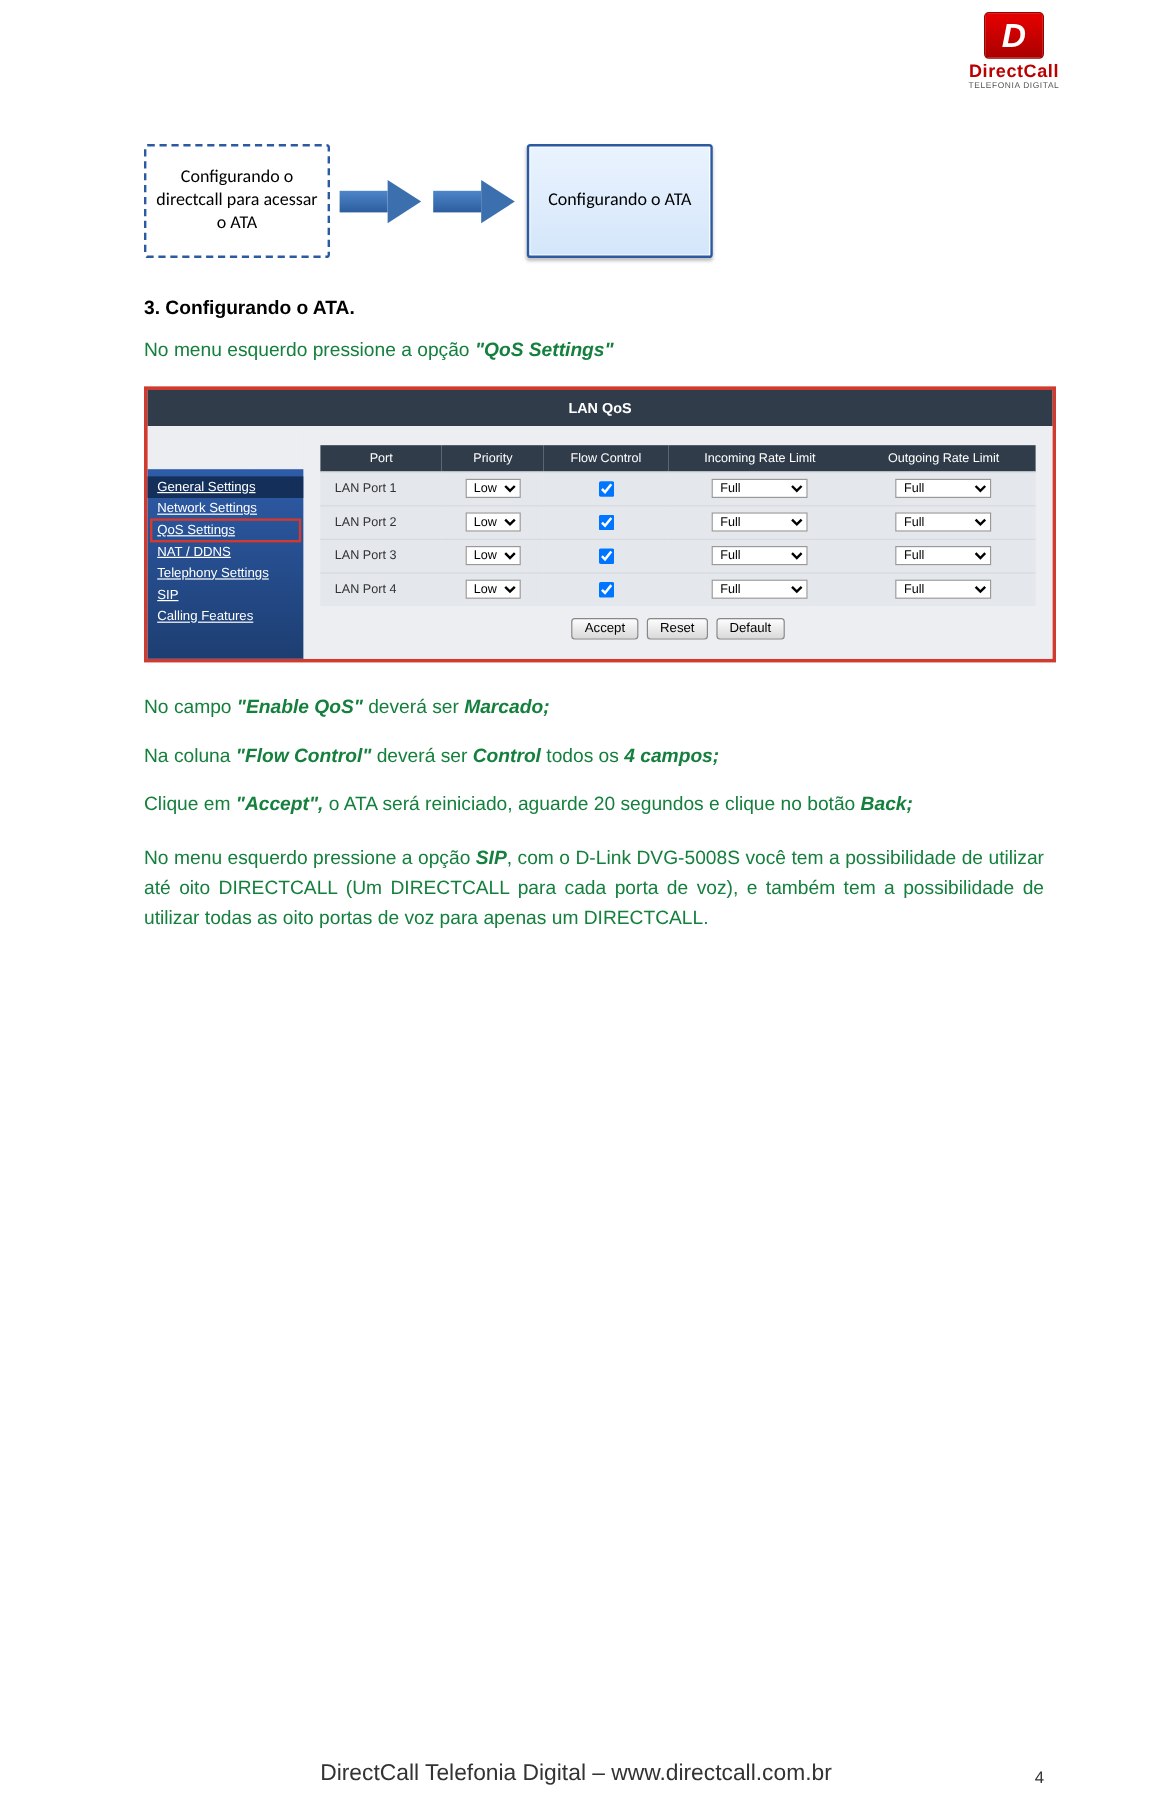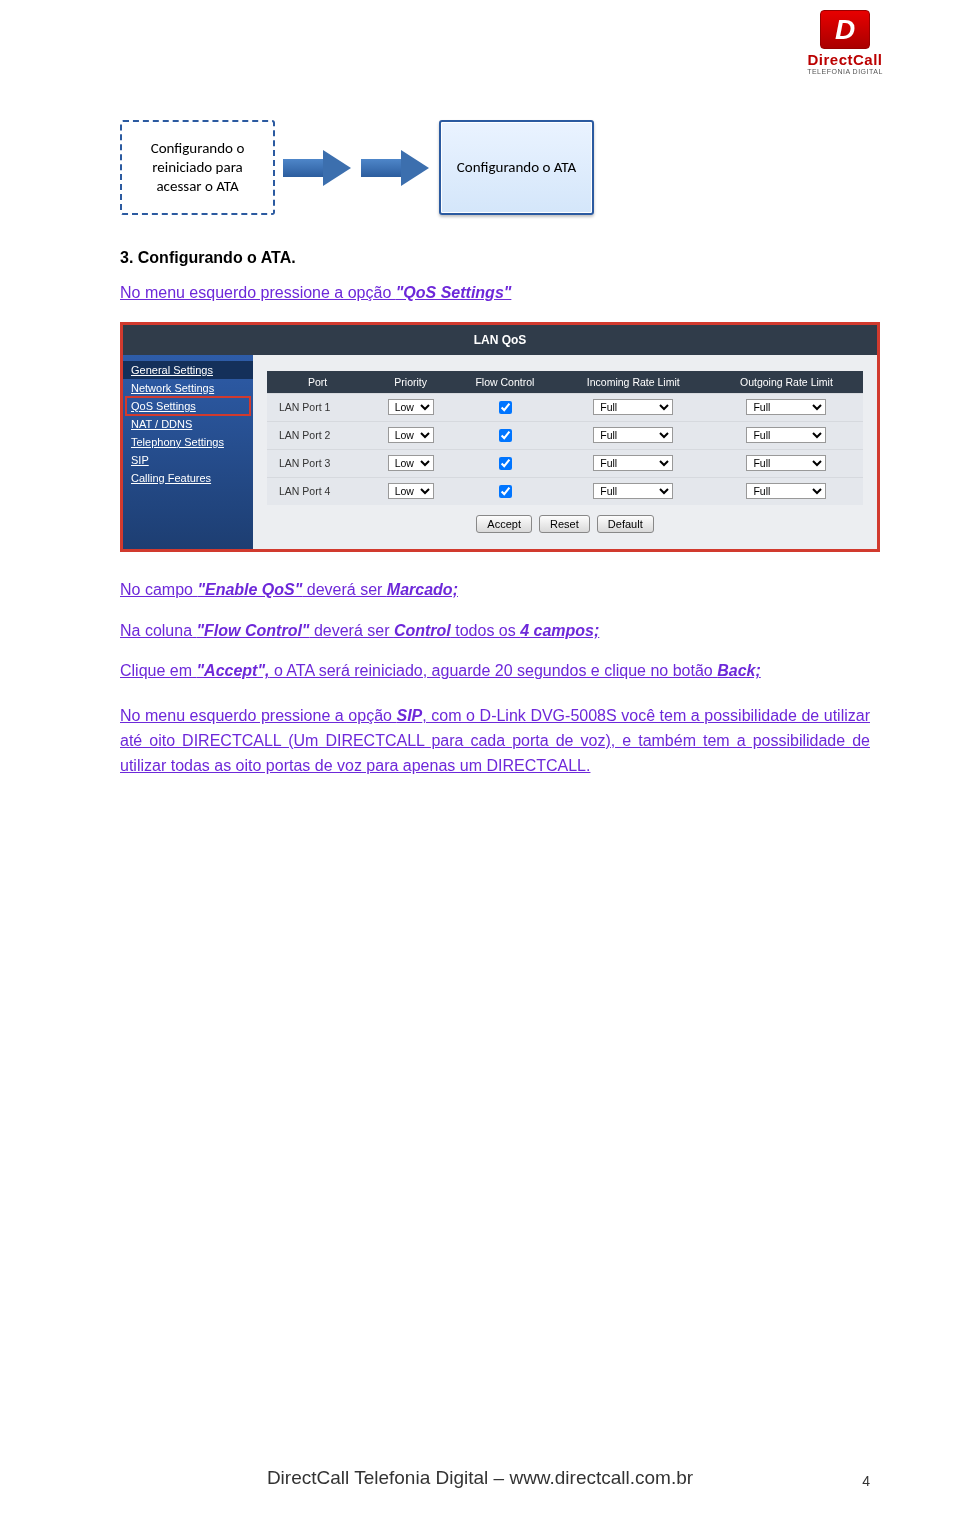--- a/index.html
+++ b/index.html
@@ -71,37 +71,38 @@
   }
   .arrow::after{
     content:"";position:absolute;left:40px;top:0;width:0;height:0;
     border-left:28px solid #3c6fae;border-top:18px solid transparent;border-bottom:18px solid transparent;
   }
 
   h2.section{
     font-size:16px;font-weight:bold;margin:0 0 14px 0;color:#000;
   }
   p.body{
-    font-size:16px;line-height:1.55;margin:0 0 16px 0;color:#6d28d9;text-decoration:underline;
+    font-size:16px;line-height:1.55;margin:0 0 16px 0;color:#15803d;
   }
   p.body.justify{text-align:justify;margin-top:20px;}
 
   
   .shot{
     border:3px solid #d13a2e;background:#eceef1;width:760px;margin:16px 0 26px 0;
     font-family: Arial, sans-serif;font-size:11px;color:#333;
   }
   .shot-titlebar{
     background:#303c4a;color:#fff;font-weight:bold;text-align:center;padding:8px 0;
     font-size:12px;
   }
   .shot-body{display:flex;}
   .shot-nav{
     width:130px;background:linear-gradient(180deg,#2e5ca8 0%,#1d3e72 100%);
     padding:6px 0;
+    margin-top:36px;
   }
   .shot-nav a{
     display:block;font-size:11px;color:#fff;padding:3px 8px;text-decoration:underline;
   }
   .shot-nav a.active{background:#14305a;}
   .shot-nav a.selected{
     position:relative;
   }
   .shot-nav a.selected::after{
     content:"";position:absolute;left:2px;right:2px;top:-1px;bottom:-1px;border:2px solid #d13a2e;
@@ -137,21 +138,21 @@
 
 <div class="page">
 
   <div class="logo">
     <div class="logo-mark"></div>
     <div class="logo-text">DirectCall</div>
     <div class="logo-sub">TELEFONIA DIGITAL</div>
   </div>
 
   <div class="flow">
-    <div class="flowbox">Configurando o reiniciado para acessar o ATA</div>
+    <div class="flowbox">Configurando o directcall para acessar o ATA</div>
     <div class="arrow"></div>
     <div class="arrow"></div>
     <div class="flowbox solid">Configurando o ATA</div>
   </div>
 
   <h2 class="section">3. Configurando o ATA.</h2>
 
   <p class="body">
     <span>No menu esquerdo pressione a opção </span><b><i>"QoS Settings"</i></b>
   </p>

